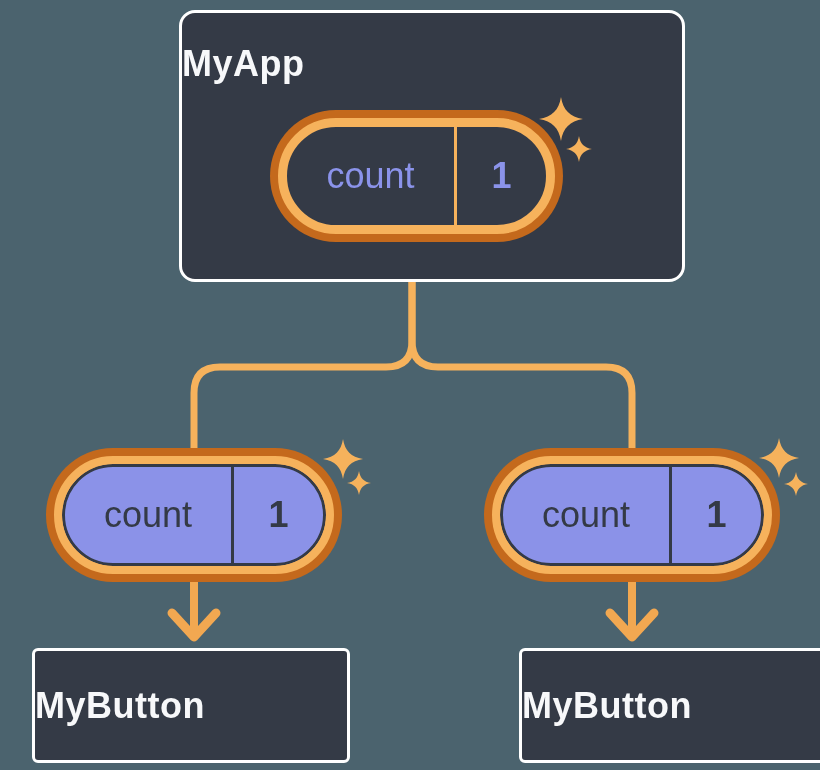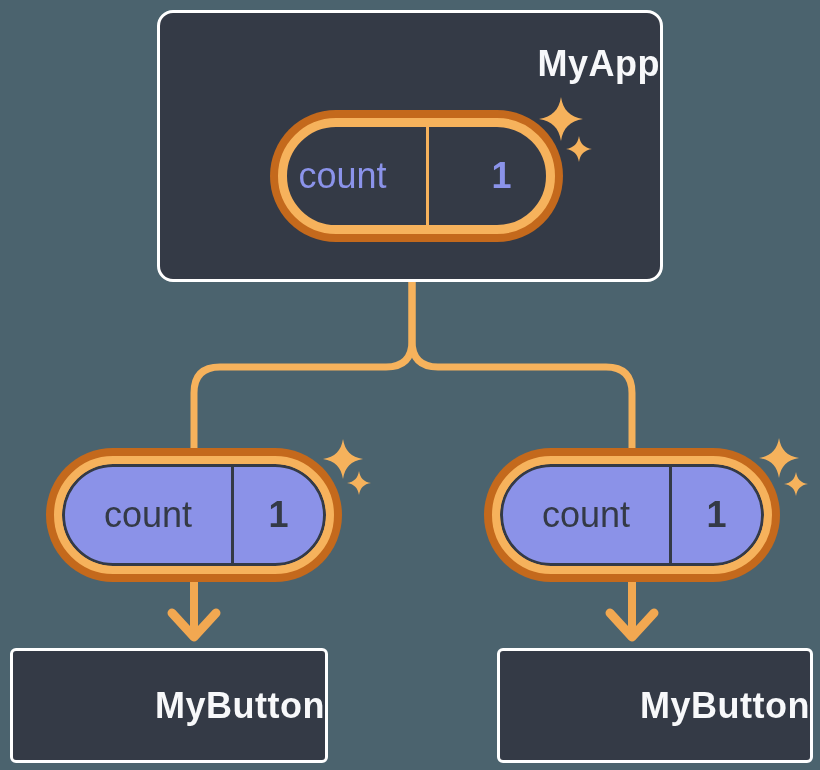--- a/index.html
+++ b/index.html
@@ -54,21 +54,22 @@
     fill: none;
   }
   .sparkle { fill: var(--sparkle); }
 
   .card {
     position: absolute;
     background: var(--card-bg);
     border: 3px solid var(--card-border);
     display: flex;
     flex-direction: column;
-    align-items: flex-end;
+    align-items: flex-start;
+    margin-left: 22px;
   }
   .root-card {
     left: 157px; top: 10px;
     width: 506px; height: 272px;
     border-radius: 16px;
     padding-top: 30px;
   }
   .card-title {
     color: var(--text-light);
     font-size: 36px;
@@ -89,21 +90,20 @@
     background: var(--ring-outer);
     padding: 8px;
   }
   .pill-mid {
     width: 100%; height: 100%;
     border-radius: 999px;
     border: 9px solid var(--ring-inner);
     display: flex;
     align-items: stretch;
     overflow: hidden;
-    gap: 28px;
   }
   .state-pill { left: 270px; top: 110px; width: 293px; height: 132px; }
   .state-pill .pill-mid { background: var(--card-bg); }
 
   .prop-pill { width: 296px; height: 134px; top: 448px; }
   .prop-pill.left  { left: 46px; }
   .prop-pill.right { left: 484px; }
   .prop-pill .pill-mid { border-width: 8px; background: var(--ring-inner); padding: 0; }
   .pill-core {
     width: 100%; height: 100%;

